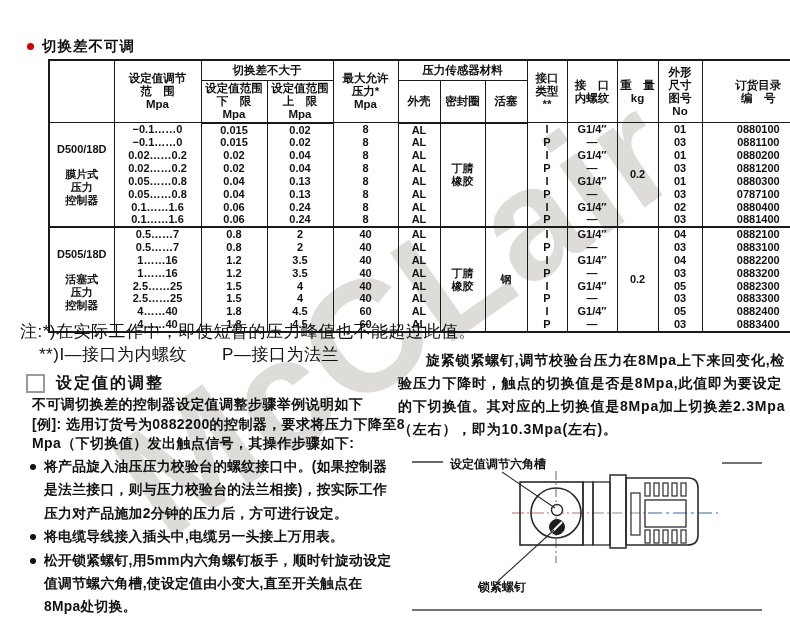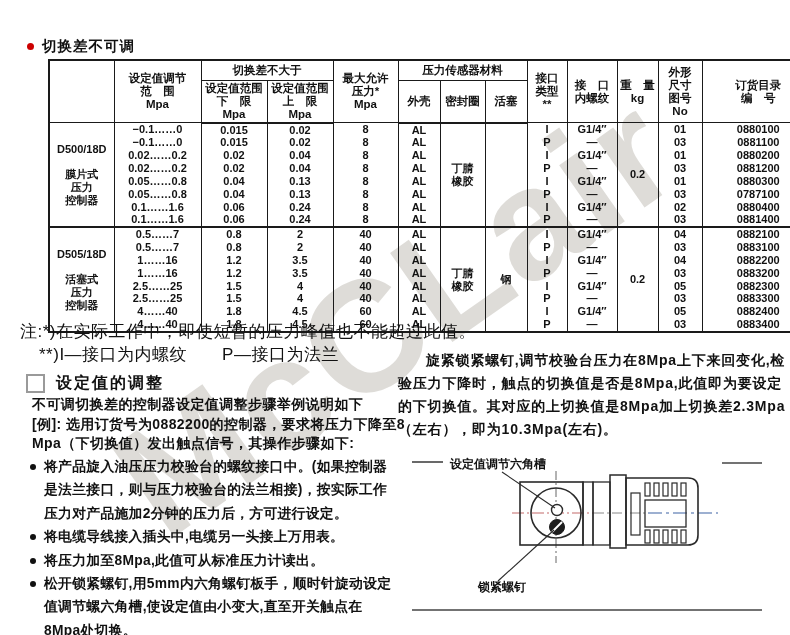--- a/index.html
+++ b/index.html
@@ -330,21 +330,20 @@
     <span class="sq-icon"></span>
     <span class="t2">设定值的调整</span>
   </div>
 
   <div class="layer intro" style="left:20px;top:395px;width:380px;">不可调切换差的控制器设定值调整步骤举例说明如下
 [例]: 选用订货号为0882200的控制器，要求将压力下降至8
 Mpa（下切换值）发出触点信号，其操作步骤如下:</div>
   <ul class="steps layer" style="left:28px;top:455px;width:368px;">
       <li>将产品旋入油压压力校验台的螺纹接口中。(如果控制器是法兰接口，则与压力校验台的法兰相接)，按实际工作压力对产品施加2分钟的压力后，方可进行设定。</li>
       <li>将电缆导线接入插头中,电缆另一头接上万用表。</li>
-      <li>将压力加至8Mpa,此值可从标准压力计读出。</li>
       <li>松开锁紧螺钉,用5mm内六角螺钉板手，顺时针旋动设定值调节螺六角槽,使设定值由小变大,直至开关触点在8Mpa处切换。</li>
     </ul>
 
   <div class="layer rightpara" style="left:398px;top:349px;width:391px;">旋紧锁紧螺钉,调节校验台压力在8Mpa上下来回变化,检验压力下降时，触点的切换值是否是8Mpa,此值即为要设定的下切换值。其对应的上切换值是8Mpa加上切换差2.3Mpa（左右），即为10.3Mpa(左右)。</div>
 
   <svg class="layer" style="left:398px;top:450px;" width="382" height="170" viewBox="0 0 382 170">
 
     <line x1="14" y1="12" x2="45" y2="12" stroke="#444" stroke-width="1.6"></line>
     <line x1="324" y1="13" x2="364" y2="13" stroke="#444" stroke-width="1.6"></line>
     <line x1="14" y1="160" x2="364" y2="160" stroke="#444" stroke-width="1.4"></line>

